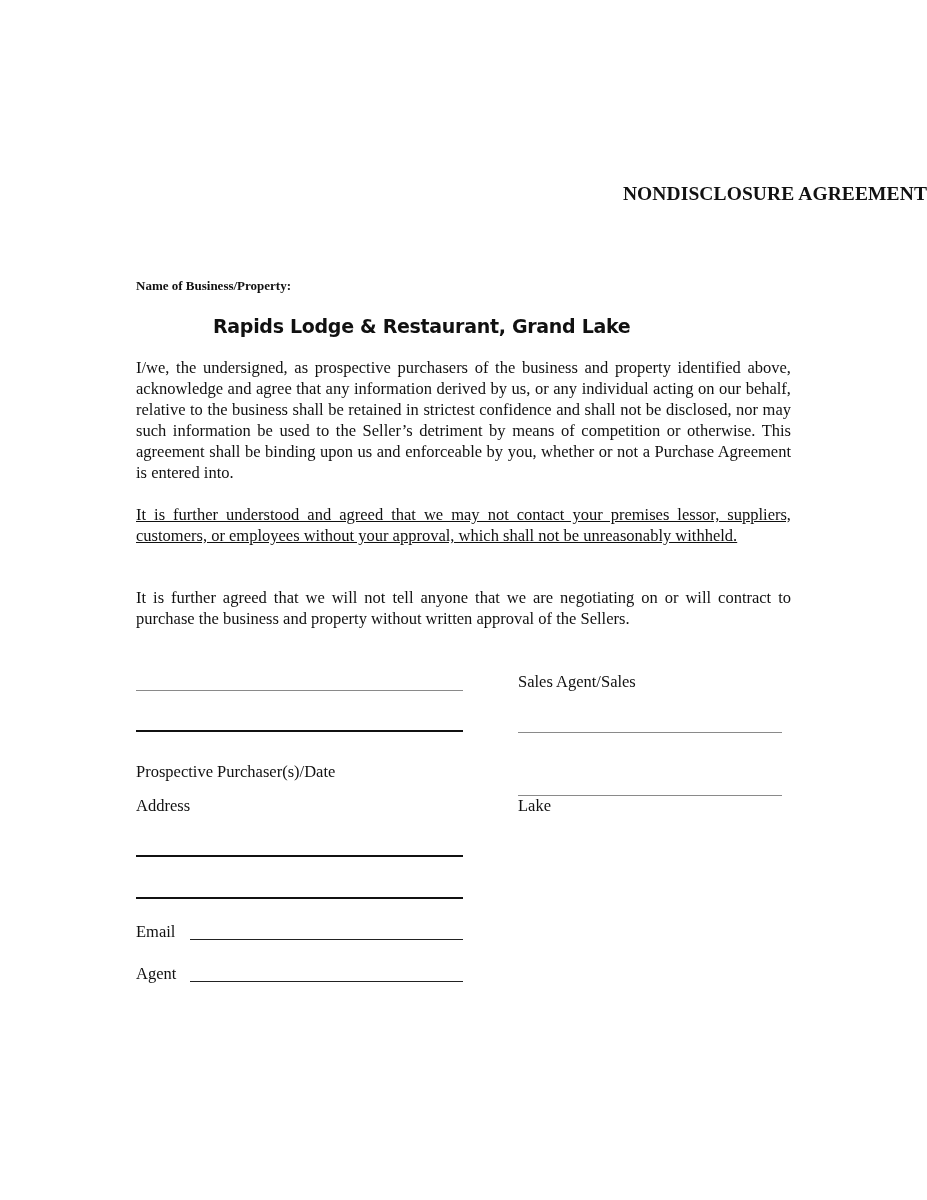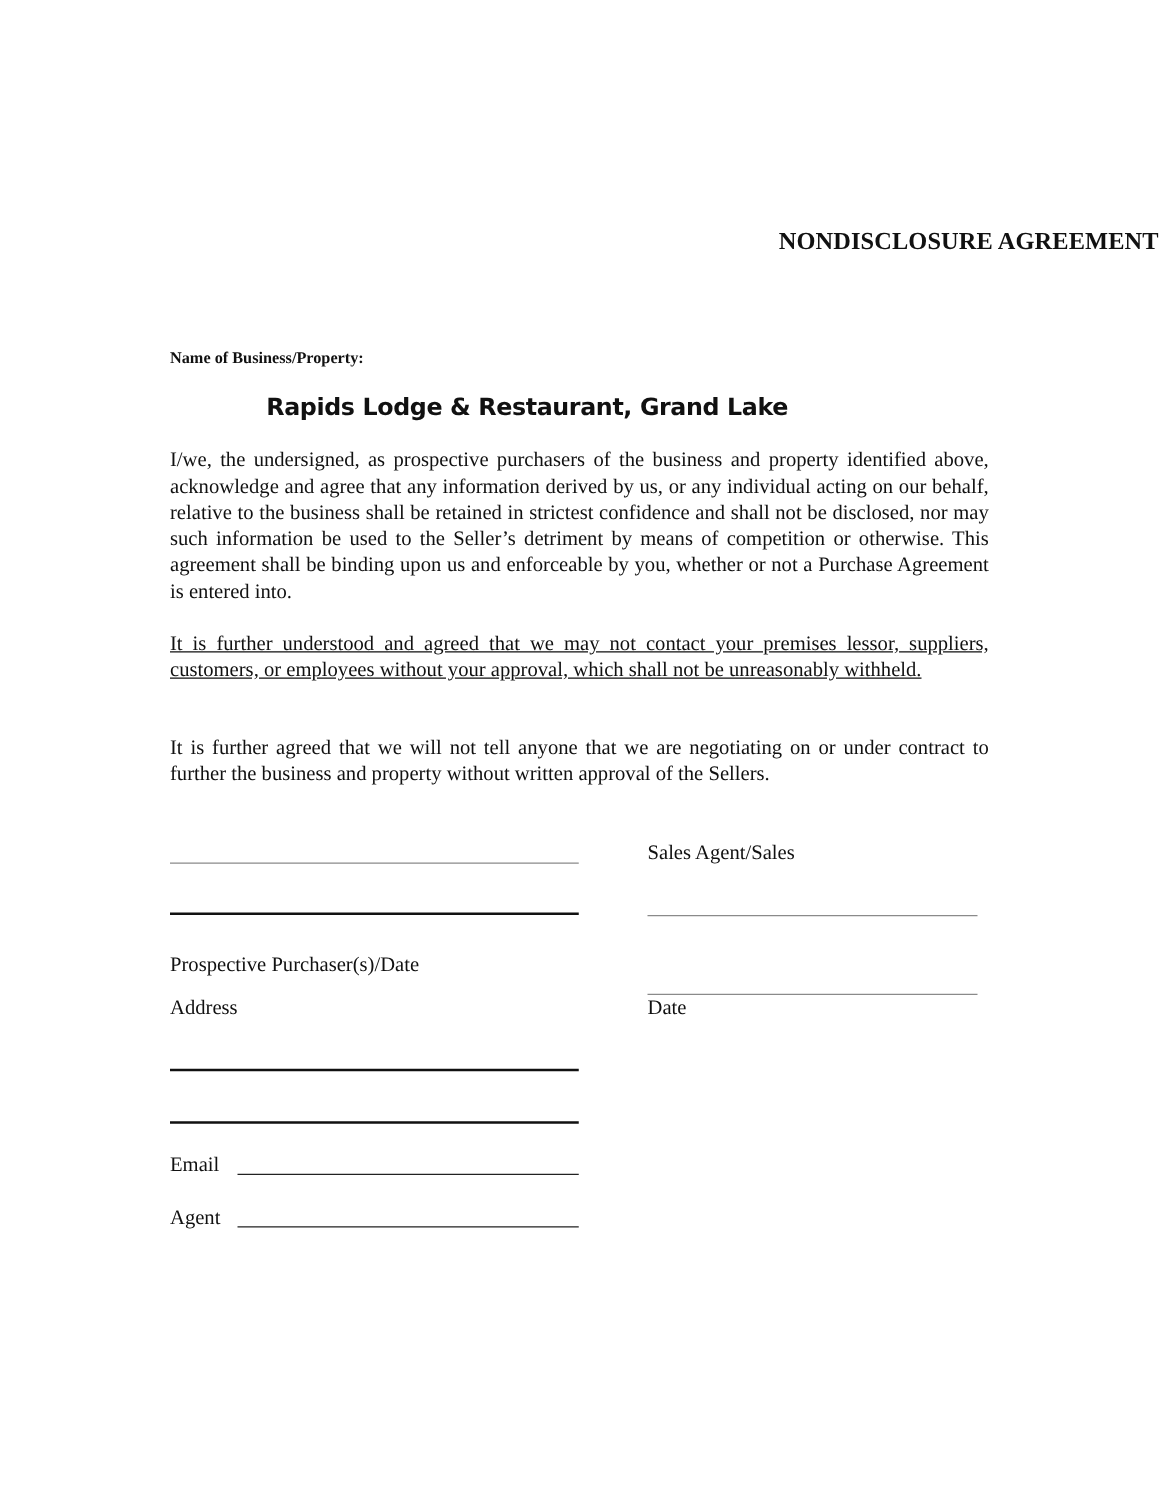--- a/index.html
+++ b/index.html
@@ -63,32 +63,32 @@
 <body>
 
 <div class="abs title">NONDISCLOSURE AGREEMENT</div>
 
 <div class="abs label-bold">Name of Business/Property:</div>
 
 <div class="abs business-name">Rapids Lodge &amp; Restaurant, Grand Lake</div>
 
 <div class="abs para" id="p1">I/we, the undersigned, as prospective purchasers of the business and property identified above, acknowledge and agree that any information derived by us, or any individual acting on our behalf, relative to the business shall be retained in strictest confidence and shall not be disclosed, nor may such information be used to the Seller’s detriment by means of competition or otherwise.  This agreement shall be binding upon us and enforceable by you, whether or not a Purchase Agreement is entered into.</div>
 <div class="abs para" id="p2">It is further understood and agreed that we may not contact your premises lessor, suppliers, customers, or employees without your approval, which shall not be unreasonably withheld.</div>
-<div class="abs para" id="p3">It is further agreed that we will not tell anyone that we are negotiating on or under contract to further the business and property without written approval of the Sellers.</div>
+<div class="abs para" id="p3">It is further agreed that we will not tell anyone that we are negotiating on or will contract to purchase the business and property without written approval of the Sellers.</div>
 
 <div class="line thin" style="left:136px; top:690px; width:327px;"></div>
 <div class="line thick" style="left:136px; top:730px; width:327px;"></div>
 <div class="abs text" style="left:136px; top:734px;margin-top:28px;">Prospective Purchaser(s)/Date</div>
 
 <div class="abs text" style="left:136px; top:796px;text-align:right;">Address</div>
 <div class="line thick" style="left:136px; top:855px; width:327px;"></div>
 <div class="line thick" style="left:136px; top:897px; width:327px;"></div>
 
 <div class="abs text" style="left:136px; top:922px;">Email</div>
 <div class="line med" style="left:190px; top:939px; width:273px;"></div>
 
 <div class="abs text" style="left:136px; top:964px;">Agent</div>
 <div class="line med" style="left:190px; top:981px; width:273px;"></div>
 
 <div class="abs text" style="left:518px; top:672px;">Sales Agent/Sales</div>
 <div class="line thin" style="left:518px; top:732px; width:264px;"></div>
 <div class="line thin" style="left:518px; top:795px; width:264px;"></div>
-<div class="abs text" style="left:518px; top:796px;">Date</div>
+<div class="abs text" style="left:518px; top:796px;">Lake</div>
 
 </body></html>

